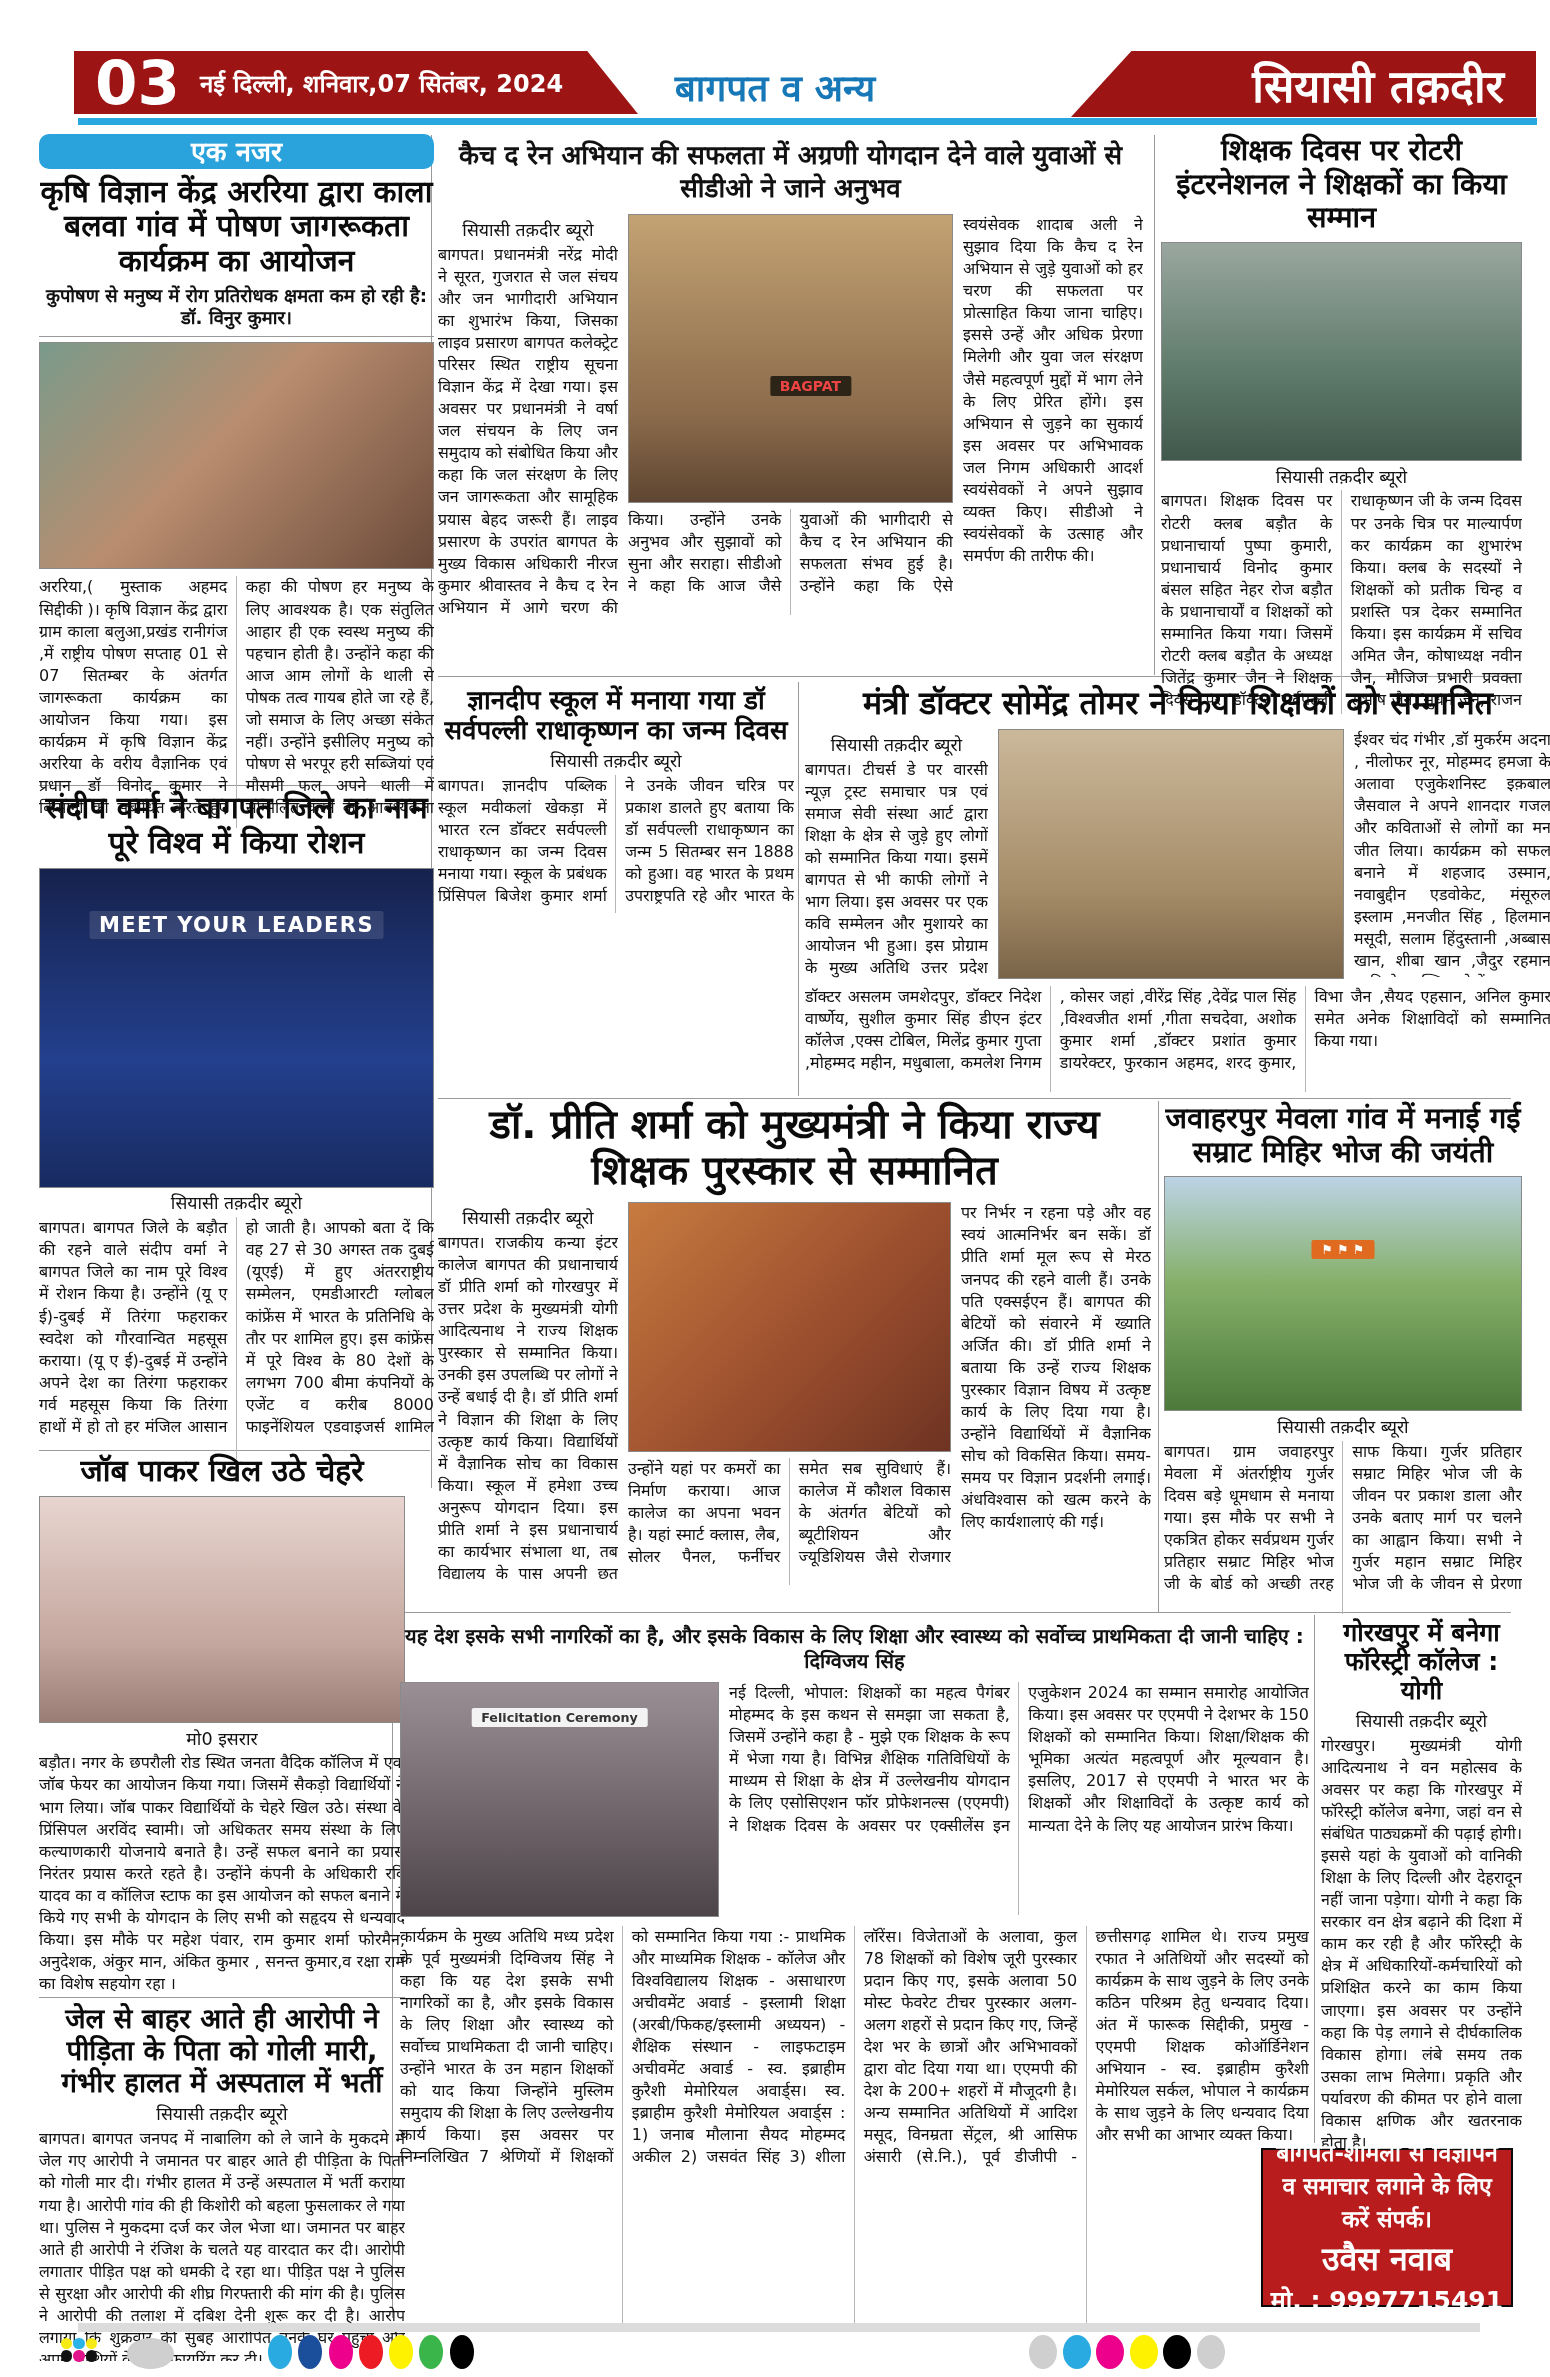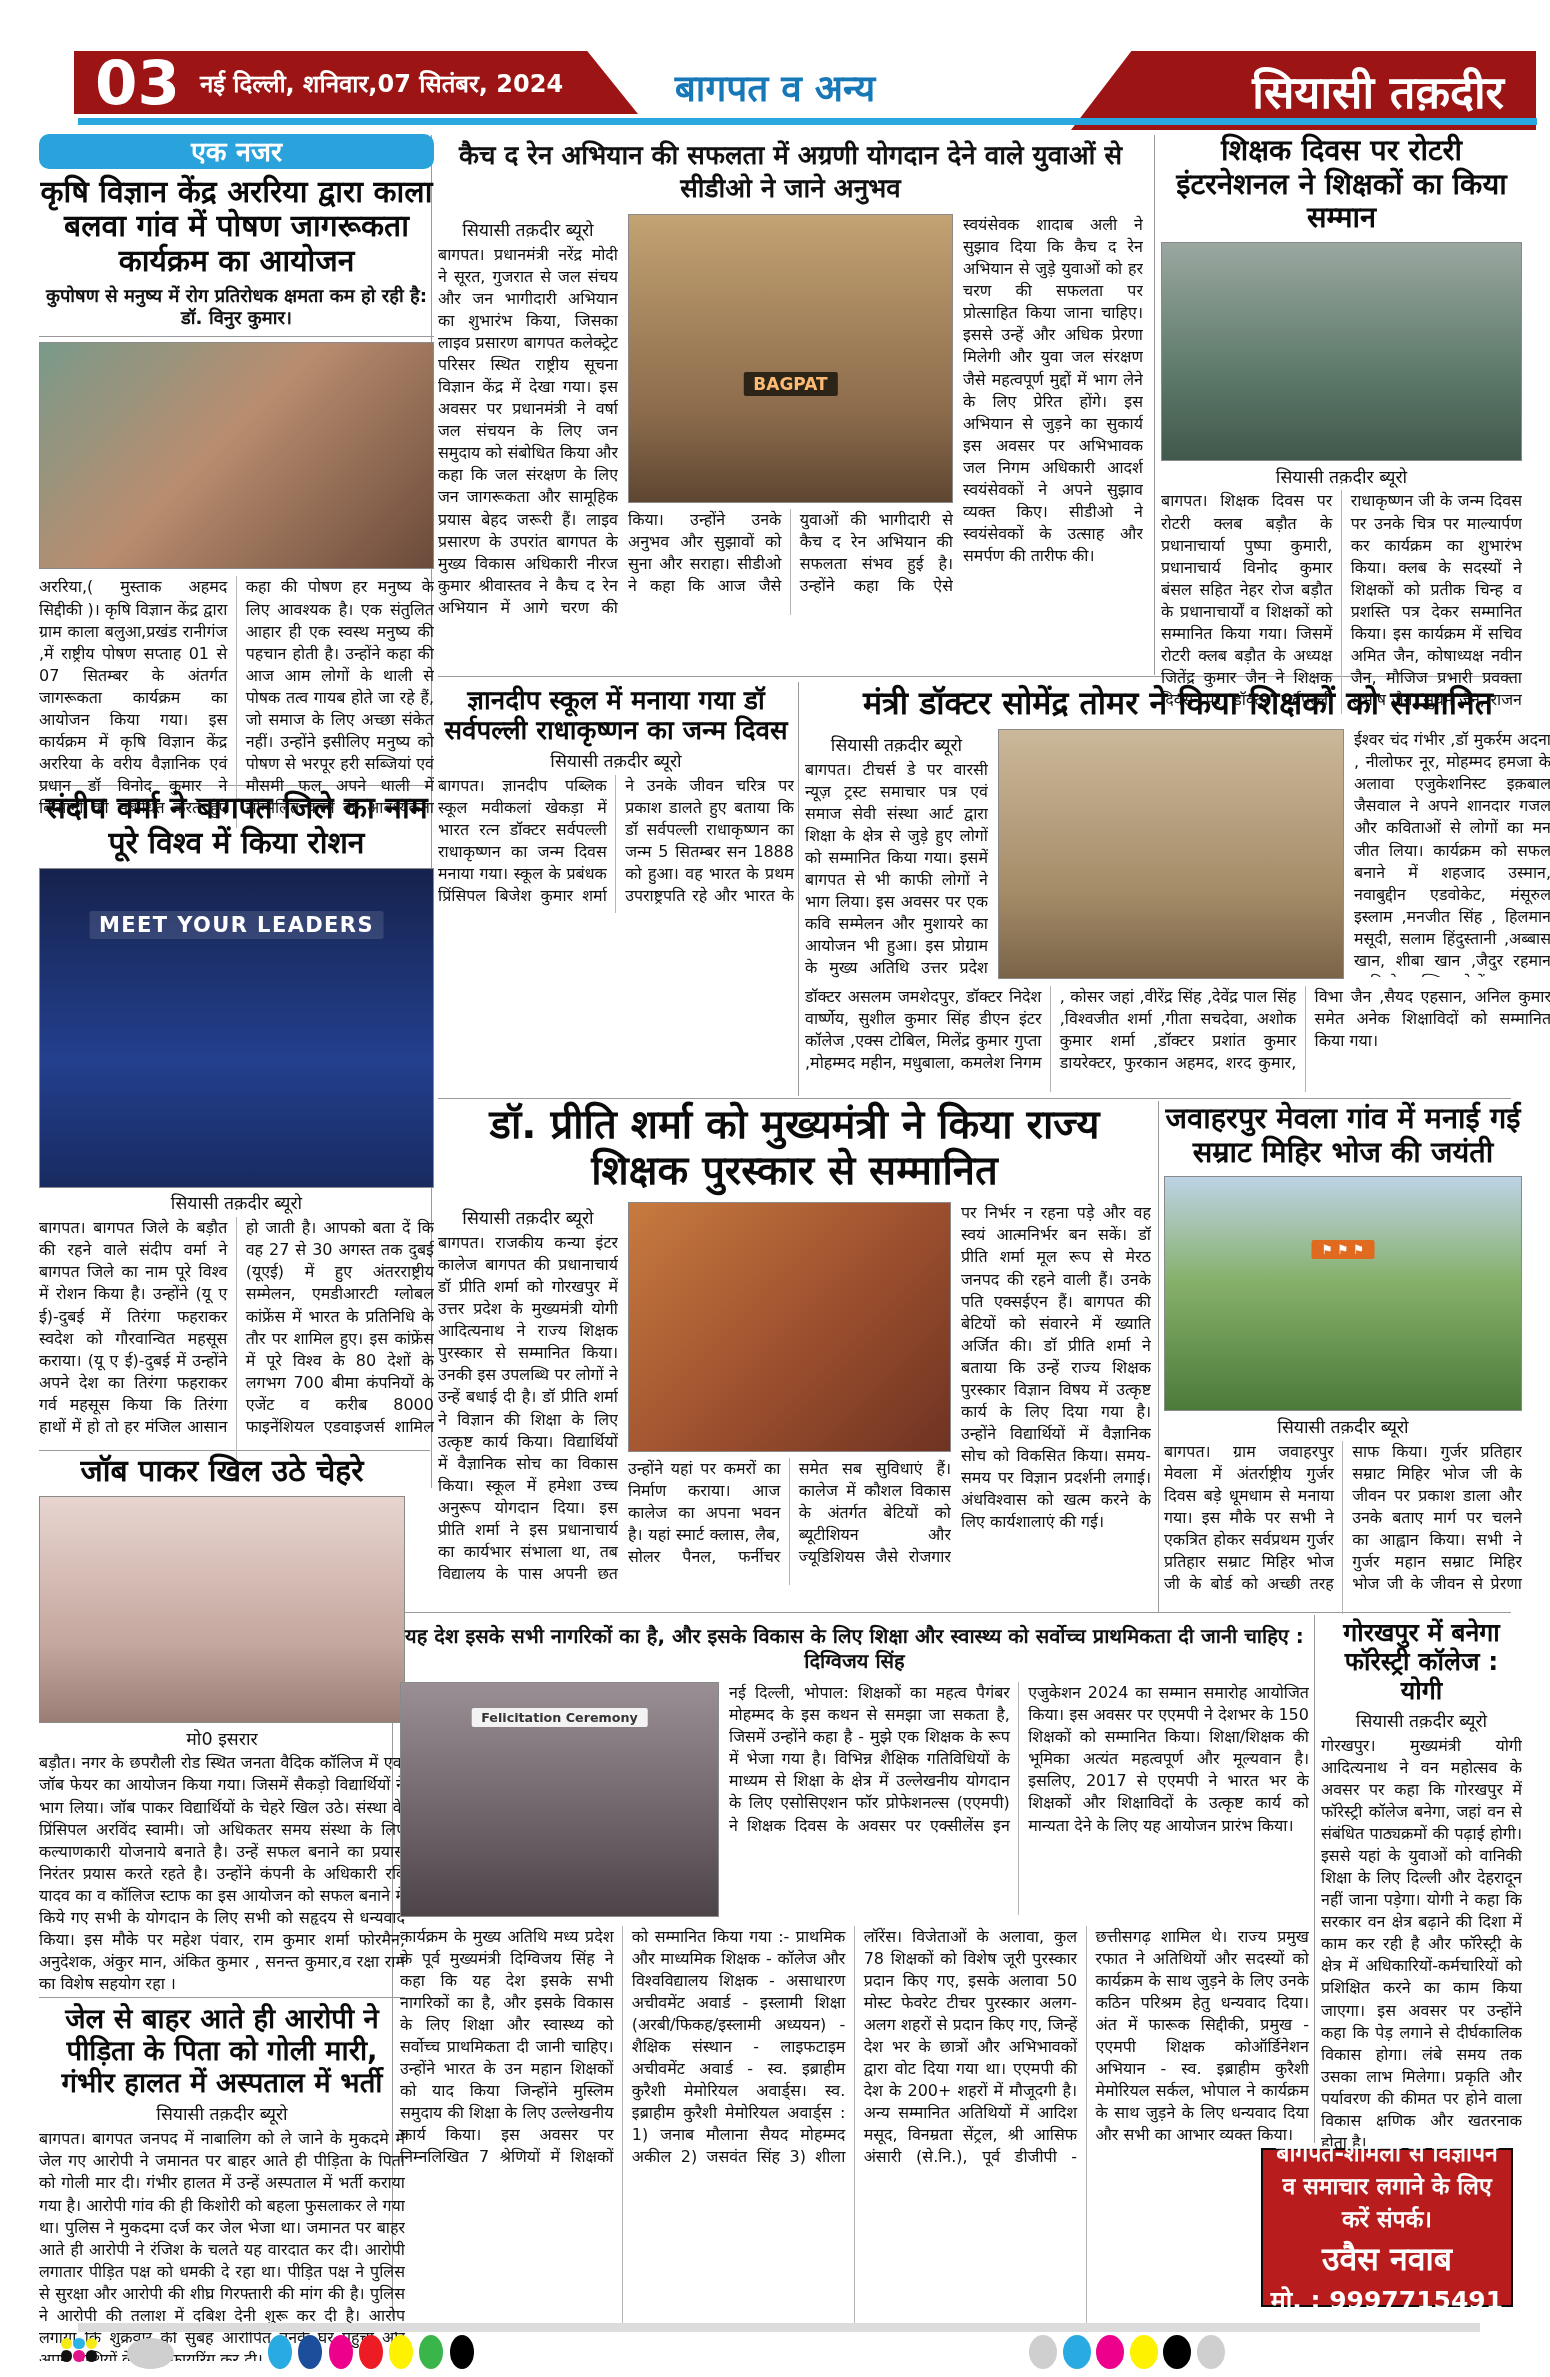--- a/index.html
+++ b/index.html
@@ -43,21 +43,21 @@
 </head>
 <body>
 
 <div class="page">
 
   <div class="abs ribbon rib-left" style="left:74px;top:51px;width:564px;height:63px;">
     <span class="pageno">03</span>
     <span class="dateline">नई दिल्ली, शनिवार,07 सितंबर, 2024</span>
   </div>
   <div class="abs sectiontitle" style="left:634px;top:61px;width:282px;">बागपत व अन्य</div>
-  <div class="abs ribbon rib-right" style="left:1071px;top:51px;width:465px;height:79px;">
+  <div class="abs ribbon rib-right" style="left:1071px;top:51px;width:465px;height:66px;">
     <span class="masthead">सियासी तक़दीर</span>
   </div>
   <div class="abs bluebar" style="left:78px;top:118px;width:1459px;height:7px;"></div>
 
   <div class="vrule" style="left:431px;top:135px;height:1353px;"></div>
   <div class="vrule" style="left:1154px;top:135px;height:540px;"></div>
   <div class="vrule" style="left:798px;top:682px;height:414px;"></div>
   <div class="vrule" style="left:1158px;top:1101px;height:512px;"></div>
   <div class="vrule" style="left:392px;top:1615px;height:703px;"></div>
   <div class="vrule" style="left:1314px;top:1615px;height:528px;"></div>
@@ -78,21 +78,21 @@
 
   <div class="abs" style="left:438px;top:132px;width:705px;">
     <div class="sub" style="font-size:26px;margin-top:7px;">कैच द रेन अभियान की सफलता में अग्रणी योगदान देने वाले युवाओं से सीडीओ ने जाने अनुभव</div>
     <div class="row" style="margin-top:10px;">
       <div style="width:180px;">
         <div class="byline">सियासी तक़दीर ब्यूरो</div>
         <div class="bt" style="height:372px;">बागपत।  प्रधानमंत्री नरेंद्र मोदी ने सूरत, गुजरात से जल संचय और जन भागीदारी अभियान का शुभारंभ किया, जिसका लाइव प्रसारण बागपत कलेक्ट्रेट परिसर स्थित राष्ट्रीय सूचना विज्ञान केंद्र में देखा गया। इस अवसर पर प्रधानमंत्री ने वर्षा जल संचयन के लिए जन समुदाय को संबोधित किया और कहा कि जल संरक्षण के लिए जन जागरूकता और सामूहिक प्रयास बेहद जरूरी हैं। लाइव प्रसारण के उपरांत बागपत के मुख्य विकास अधिकारी नीरज कुमार श्रीवास्तव ने कैच द रेन अभियान में आगे चरण की सफलता में आगे आए युवाओं को सम्मानित</div>
       </div>
       <div style="flex:1;">
         <div class="photo" style="height:287px;background:linear-gradient(180deg,#c3a273,#8a6a4a 70%,#5f4632);">
-          <span class="plabel" style="bottom:106px;background:#2b2417;color:#fdba74;font-size:17px;">BAGPAT</span>
+          <span class="plabel" style="bottom:106px;background:#2b2417;color:#ef4444;font-size:14px;margin-left:20px;">BAGPAT</span>
         </div>
         <div class="bt c2" style="height:106px;margin-top:5.6px;">किया। उन्होंने उनके अनुभव और सुझावों को सुना और सराहा। सीडीओ ने कहा कि आज जैसे युवाओं की भागीदारी से कैच द रेन अभियान की सफलता संभव हुई है। उन्होंने कहा कि ऐसे अभियान तभी सफल हो सकते हैं जब समाज के सभी वर्ग इसमें बढ़-चढ़कर हिस्सा लें। ट्रोफी निवासी यूथ वॉलंटियर अमन ने अपने अनुभव साझा करते हुए बताया कि कैच द रेन अभियान की सफलता में युवाओं का अग्रणी योगदान रहा है।</div>
       </div>
       <div style="width:180px;">
         <div class="bt" style="height:399px;">स्वयंसेवक शादाब अली ने सुझाव दिया कि कैच द रेन अभियान से जुड़े युवाओं को हर चरण की सफलता पर प्रोत्साहित किया जाना चाहिए। इससे उन्हें और अधिक प्रेरणा मिलेगी और युवा जल संरक्षण जैसे महत्वपूर्ण मुद्दों में भाग लेने के लिए प्रेरित होंगे। इस अभियान से जुड़ने का सुकार्य इस अवसर पर अभिभावक जल निगम अधिकारी आदर्श स्वयंसेवकों ने अपने सुझाव व्यक्त किए। सीडीओ ने स्वयंसेवकों के उत्साह और समर्पण की तारीफ की।</div>
       </div>
     </div>
   </div>
 
   <div class="abs" style="left:1161px;top:134px;width:361px;">

